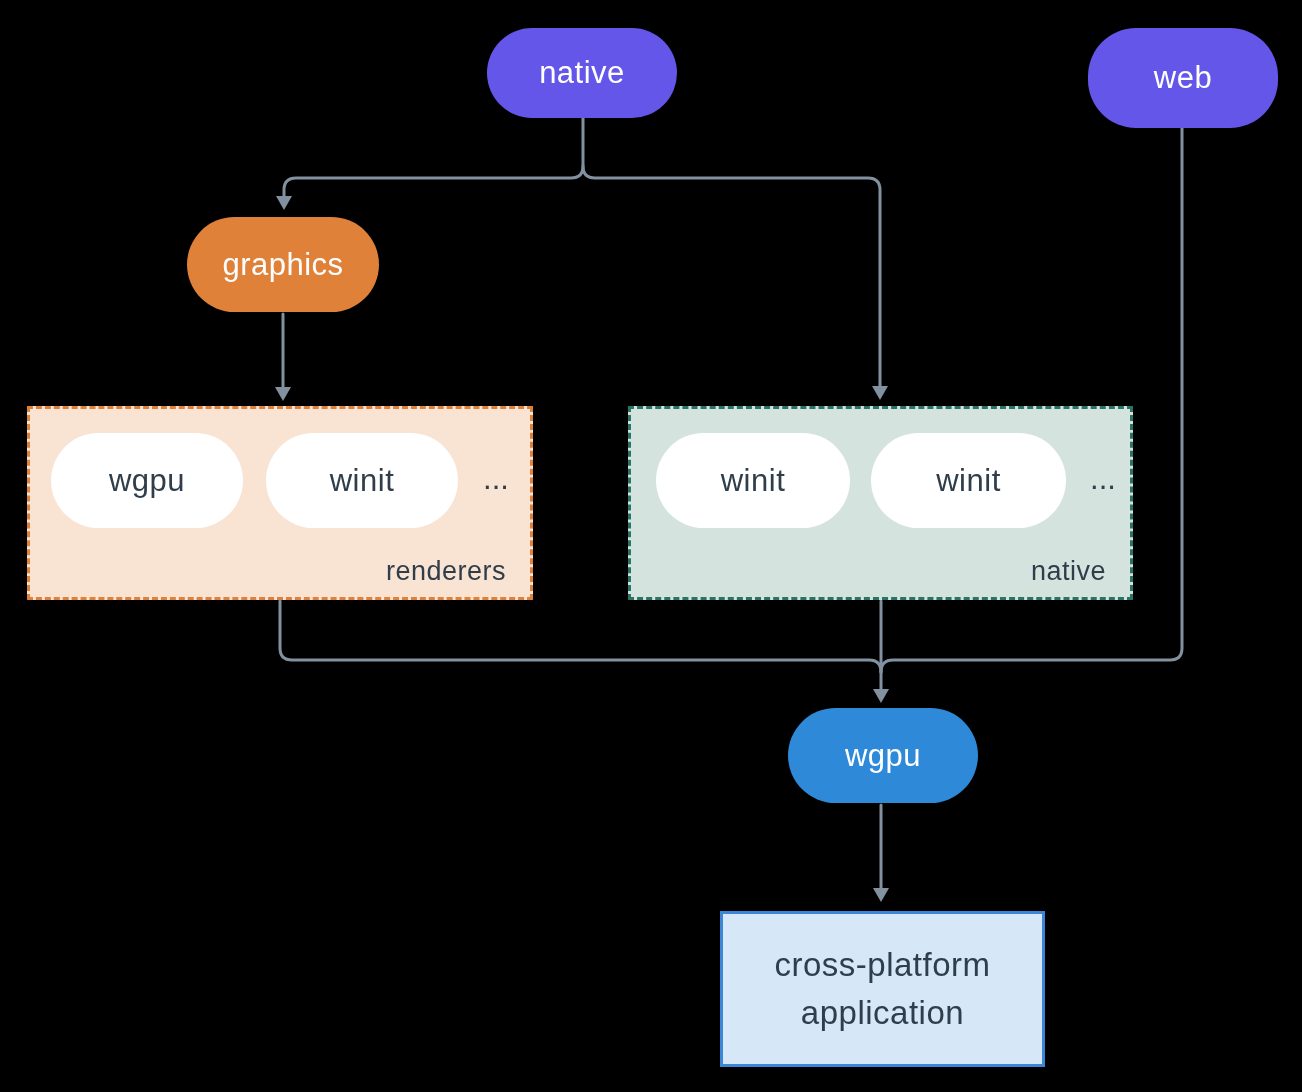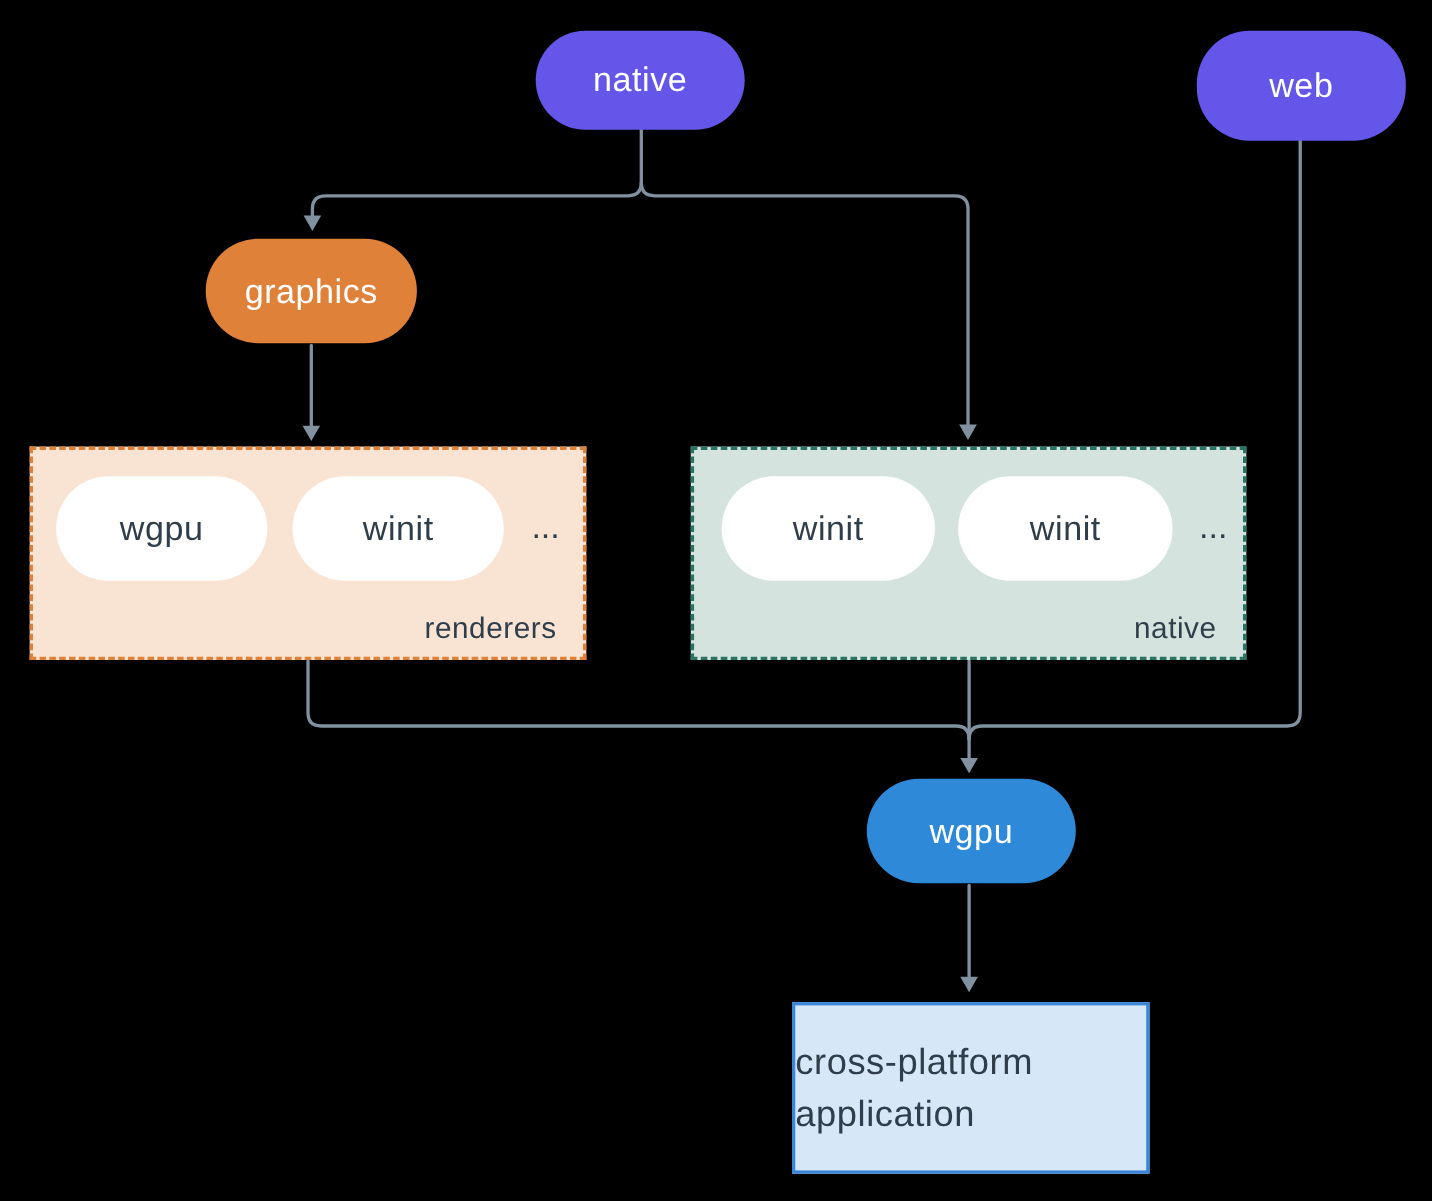--- a/index.html
+++ b/index.html
@@ -91,20 +91,21 @@
     font-size: 31px;
     color: var(--c-text_dark);
   }
   .app-box {
     position: absolute;
     box-sizing: border-box;
     background: var(--c-app_fill);
     border: 3px solid var(--c-app_border);
     display: flex;
     flex-direction: column;
+    align-items: center;
     justify-content: center;
     color: var(--c-text_dark);
     font-size: 33px;
     line-height: 48px;
     letter-spacing: 0.5px;
   }
 </style>
 </head>
 <body>
 

